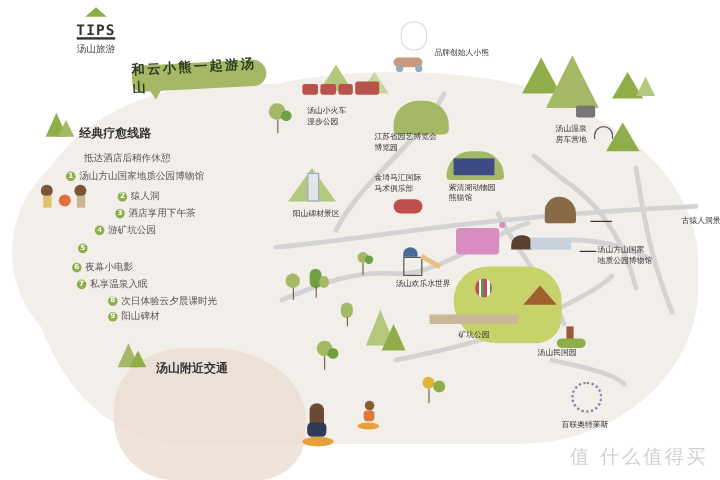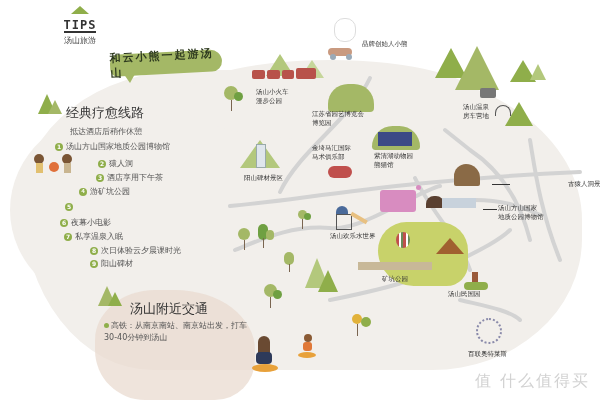--- a/index.html
+++ b/index.html
@@ -2,21 +2,21 @@
 <html><head>
 <meta charset="utf-8">
 <style>
   html,body{margin:0;padding:0;}
   body{width:600px;height:400px;background:#ffffff;position:relative;overflow:hidden;font-family:"DejaVu Sans",sans-serif;color:#444;}
   .abs{position:absolute;}
   .blob{position:absolute;background:#f2efeb;}
   .tips-title{font-family:"DejaVu Sans Mono",monospace;font-weight:bold;font-size:12px;letter-spacing:1px;color:#333;}
   .bubble{position:absolute;left:110px;top:52px;width:112px;height:22px;background:#a4b866;border-radius:12px 16px 14px 10px;transform:rotate(-3deg);display:flex;align-items:center;justify-content:center;font-size:11px;color:#2e3a1f;font-weight:bold;letter-spacing:2px;}
   .bubble:after{content:"";position:absolute;left:14px;bottom:-7px;border-left:5px solid transparent;border-right:5px solid transparent;border-top:8px solid #a4b866;}
-  .heading{font-size:13px;font-weight:normal;color:#333;}
+  .heading{font-size:10px;font-weight:bold;color:#333;}
   .route-item{position:absolute;font-size:8px;color:#555;white-space:nowrap;display:flex;align-items:center;gap:3px;}
   .num{display:inline-block;width:8px;height:8px;border-radius:50%;background:#8fae4a;color:#fff;font-size:6px;line-height:8px;text-align:center;font-weight:bold;}
   .dot{display:inline-block;width:5px;height:5px;border-radius:50%;background:#8fae4a;margin-right:2px;}
   .place{position:absolute;font-size:6.5px;color:#333;line-height:9px;white-space:nowrap;}
   .tri{position:absolute;width:0;height:0;border-left-style:solid;border-right-style:solid;border-left-color:transparent;border-right-color:transparent;border-bottom-style:solid;}
   .tree{position:absolute;}
   .tree .c{border-radius:50%;position:absolute;}
   .tree .t{position:absolute;width:1px;background:#7a6550;}
   .watermark{position:absolute;right:10px;bottom:8px;font-size:16px;color:#d2d2d2;letter-spacing:2px;margin-top:19px;}
   .arrow{position:absolute;height:1px;background:#333;}
@@ -158,21 +158,20 @@
 <div class="abs" style="left:34px;top:154px;width:46px;height:22px;">
   <div style="position:absolute;left:0;top:0;width:10px;height:10px;background:#7a5534;border-radius:50%;"></div>
   <div style="position:absolute;left:2px;top:9px;width:7px;height:10px;background:#e2c070;"></div>
   <div style="position:absolute;left:15px;top:8px;width:10px;height:10px;background:#e0703a;border-radius:50%;"></div>
   <div style="position:absolute;left:28px;top:0;width:10px;height:10px;background:#7a5534;border-radius:50%;"></div>
   <div style="position:absolute;left:30px;top:9px;width:7px;height:10px;background:#c9b590;"></div>
 </div>
 
 <div class="heading abs" style="left:130px;top:300px;">汤山附近交通</div>
 <div class="abs" style="left:104px;top:320px;width:150px;font-size:8px;line-height:12px;color:#555;">
-  <div><span class="dot"></span><span>高铁：从南京南站、南京站出发，打车30-40分钟到汤山</span></div>
 </div>
 
 <div class="abs" style="left:252px;top:336px;width:26px;height:40px;">
   <div style="position:absolute;left:6px;top:0;width:12px;height:22px;background:#6a4a32;border-radius:6px 6px 2px 2px;"></div>
   <div style="position:absolute;left:4px;top:16px;width:16px;height:12px;background:#2e3a5a;border-radius:4px;"></div>
   <div style="position:absolute;left:0;top:28px;width:26px;height:8px;background:#e8a13a;border-radius:50%;"></div>
 </div>
 <div class="abs" style="left:292px;top:334px;width:28px;height:26px;">
   <div style="position:absolute;left:12px;top:0;width:8px;height:8px;background:#8a5a34;border-radius:50%;"></div>
   <div style="position:absolute;left:11px;top:8px;width:9px;height:9px;background:#e07838;border-radius:3px;"></div>

